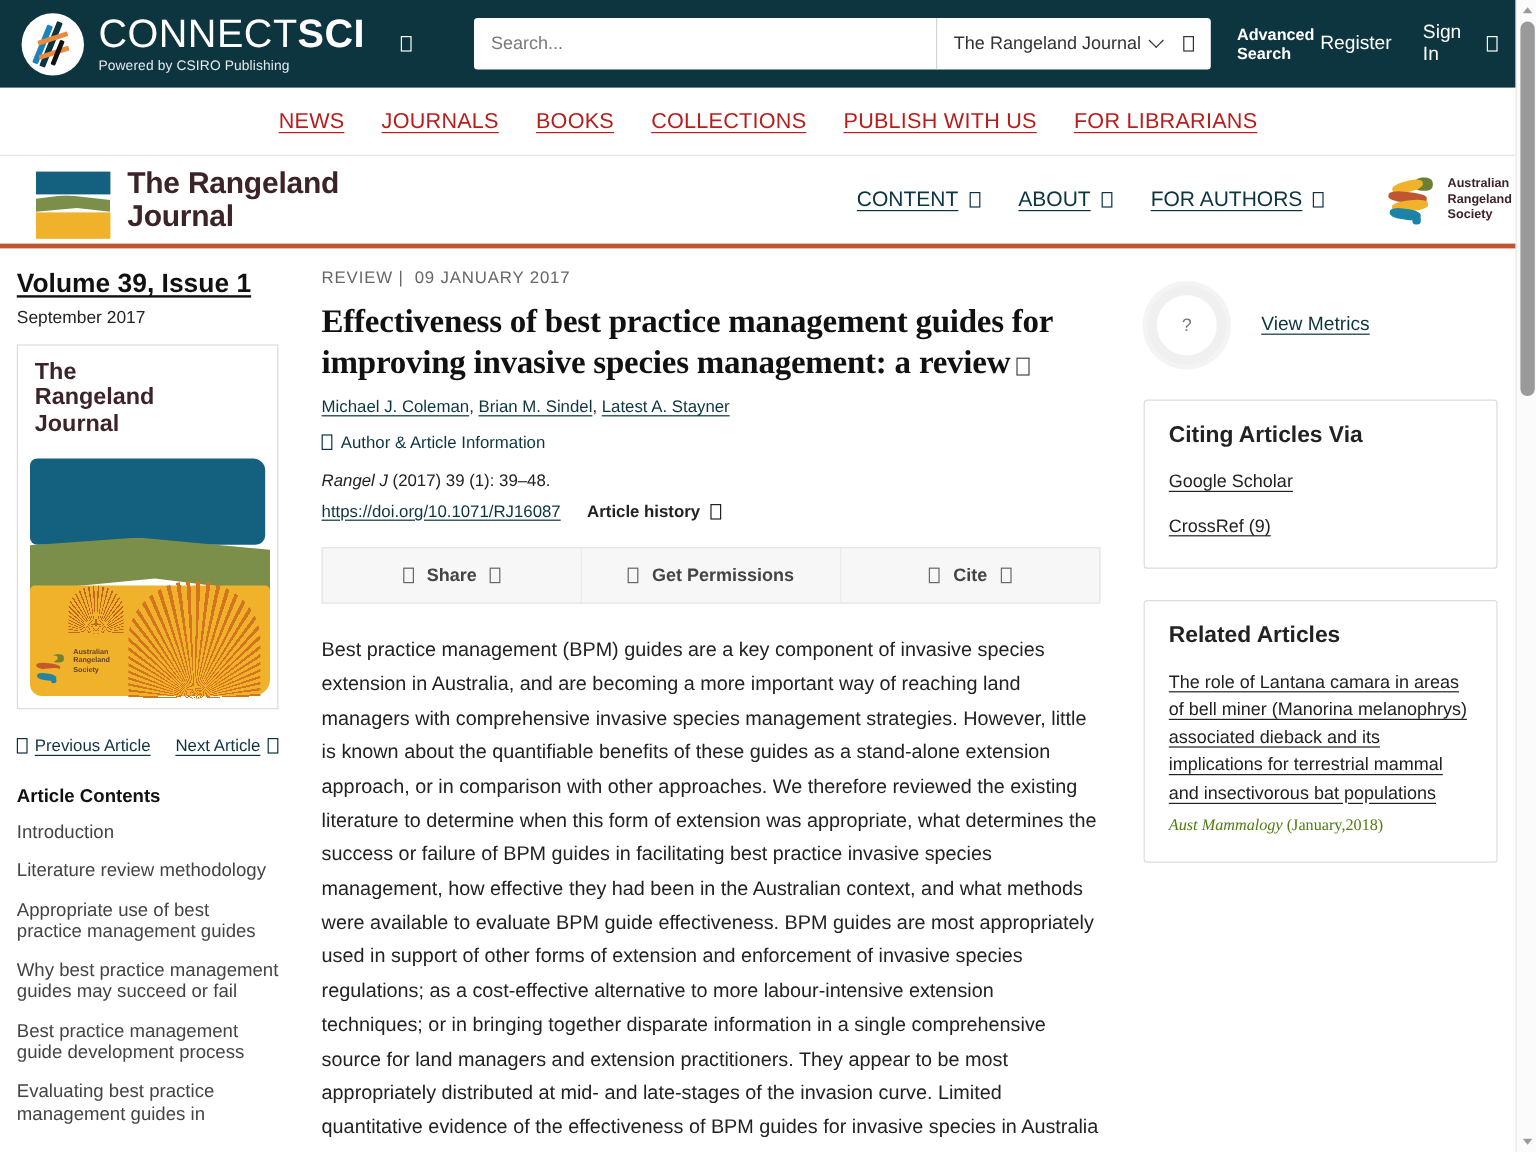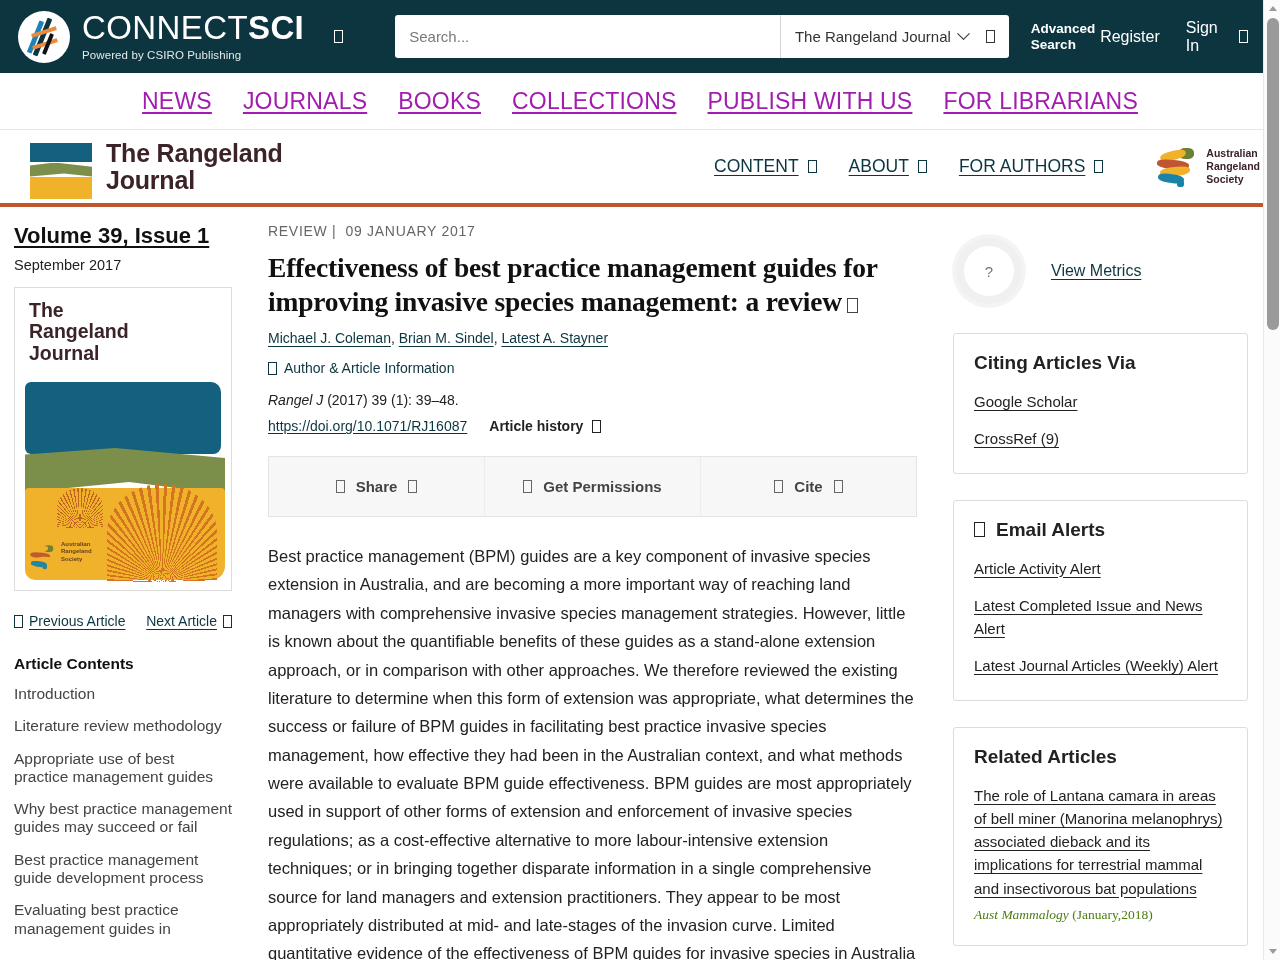--- a/index.html
+++ b/index.html
@@ -95,21 +95,21 @@
   .signin { display:flex; align-items:center; gap:5px; }
 
   
   .mainnav {
     height:57px; background:#fff;
     display:flex; align-items:center; justify-content:center;
     gap:31px;
     border-bottom:1px solid #e6e6e6;
   }
   .mainnav a {
-    color:#a21caf; font-size:23px; text-decoration:underline;
+    color:#b91c1c; font-size:18px; text-decoration:underline;
     text-underline-offset:3px; letter-spacing:0.2px;
   }
 
   
   .jheader {
     height:77px; display:flex; align-items:center;
     padding:0 20px 0 30px;
     border-bottom:4px solid #c0562f;
     background:#fff;
   }
@@ -210,21 +210,21 @@
   .meta-row { margin-top:14px; font-size:14px; color:#0c3540; display:flex; align-items:center; gap:7px; }
   .meta-row .lbl { color:#0c3540; }
   .cite-line { margin-top:16px; font-size:14px; color:#222; }
   .cite-line i { font-style:italic; }
   .doi-row { margin-top:10px; display:flex; align-items:center; gap:22px; font-size:14px; }
   .doi-row a { color:#0c3540; text-decoration:underline; text-underline-offset:2px; }
   .hist { font-weight:700; color:#222; display:flex; align-items:center; gap:9px; }
 
   .toolbar {
     margin-top:22px; border:1px solid #e3e3e3; background:#f7f7f7;
-    height:61px; display:flex; align-items:stretch;
+    height:47px; display:flex; align-items:stretch;
   }
   .tb-item {
     flex:1 1 0; display:flex; align-items:center; justify-content:center; gap:11px;
     font-size:15px; font-weight:700; color:#444;
     border-right:1px solid #ececec; cursor:pointer;
   }
   .tb-item:last-child { border-right:0; }
   .tb-item .tofu { color:#666; }
 
   .abstract {
@@ -499,29 +499,20 @@
       </div>
       <a href="#" class="view-metrics">View Metrics</a>
     </div>
 
     <div class="card">
       <h3>Citing Articles Via</h3>
       <a href="#" class="listlink">Google Scholar</a>
       <a href="#" class="listlink">CrossRef (9)</a>
     </div>
 
-    <div class="card">
-      <h3>
-        <span class="tofu tofu-lg"></span>
-        <span>Email Alerts</span>
-      </h3>
-      <a href="#" class="listlink">Article Activity Alert</a>
-      <a href="#" class="listlink">Latest Completed Issue and News Alert</a>
-      <a href="#" class="listlink">Latest Journal Articles (Weekly) Alert</a>
-    </div>
 
     <div class="card">
       <h3>Related Articles</h3>
       <a href="#" class="rel-title">The role of Lantana camara in areas of bell miner (Manorina melanophrys) associated dieback and its implications for terrestrial mammal and insectivorous bat populations</a>
       <div class="rel-src">
         <i>Aust Mammalogy</i>
         <span>(January,2018)</span>
       </div>
     </div>
   </div>

